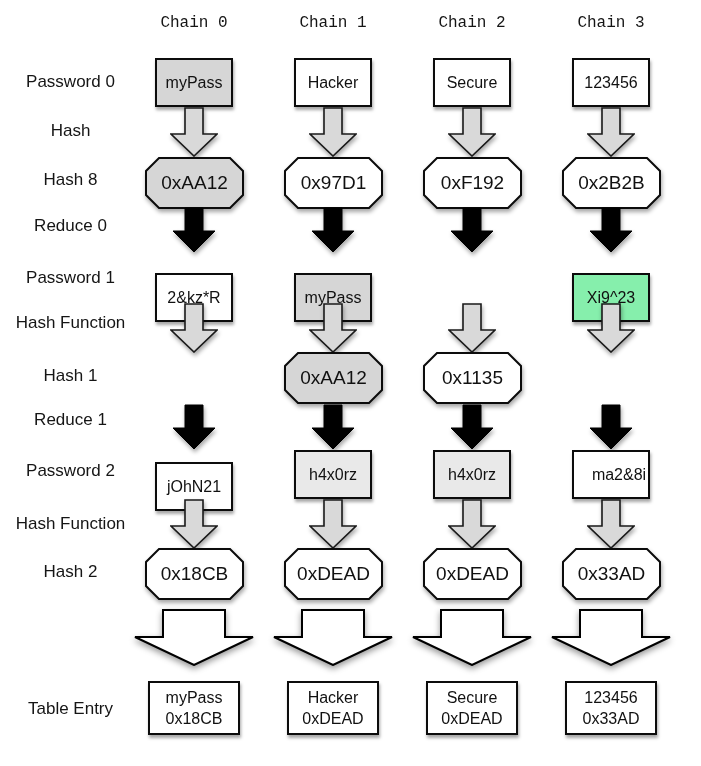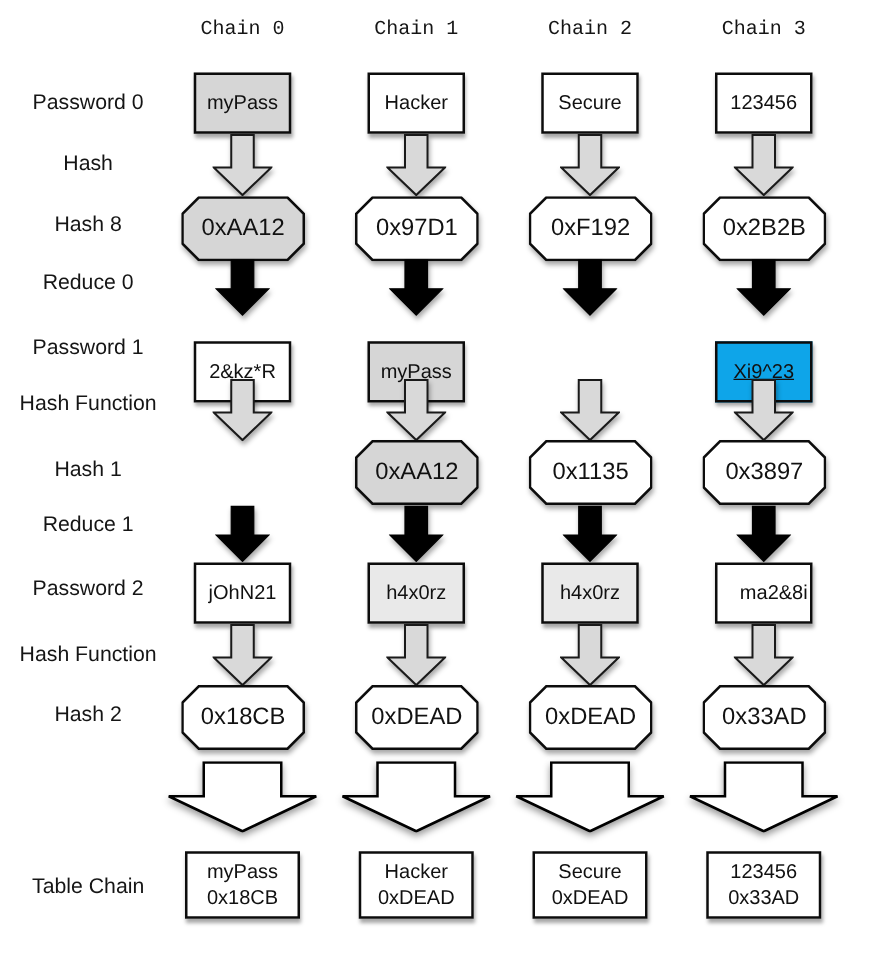--- a/index.html
+++ b/index.html
@@ -59,21 +59,21 @@
     <div class="rowlabel" style="top:120px">Hash</div>
     <div class="rowlabel" style="top:169px">Hash 8</div>
     <div class="rowlabel" style="top:215px">Reduce 0</div>
     <div class="rowlabel" style="top:267px">Password 1</div>
     <div class="rowlabel" style="top:312px">Hash Function</div>
     <div class="rowlabel" style="top:365px">Hash 1</div>
     <div class="rowlabel" style="top:409px">Reduce 1</div>
     <div class="rowlabel" style="top:460px">Password 2</div>
     <div class="rowlabel" style="top:513px">Hash Function</div>
     <div class="rowlabel" style="top:561px">Hash 2</div>
-    <div class="rowlabel" style="top:698px">Table Chain</div>
+    <div class="rowlabel" style="top:698px">Table Entry</div>
   </div>
 
   <div class="chain" style="left:133px">
     <div class="chain-header">Chain 0</div>
     <div class="pbox p0" style="background-color: rgb(214, 214, 214);">
       <span>myPass</span>
     </div>
     <svg class="arrow hash-arrow a1" width="48" height="50" viewBox="0 0 48 50">
         <use href="#fat-arrow"></use>
       </svg>
@@ -88,21 +88,21 @@
       </svg>
     <div class="pbox p1" style="background-color: rgb(255, 255, 255);">
       <span>2&amp;kz*R</span>
     </div>
     <svg class="arrow hash-arrow a2" width="48" height="50" viewBox="0 0 48 50">
         <use href="#fat-arrow"></use>
       </svg>
     <svg class="arrow reduce-arrow r2" width="44" height="46" viewBox="0 0 44 46">
         <use href="#reduce-arrow-shape"></use>
       </svg>
-    <div class="pbox p2" style="background-color: rgb(255, 255, 255);">
+    <div class="pbox p2" style="background-color: rgb(255, 255, 255); margin-top: 12px;">
       <span>jOhN21</span>
     </div>
     <svg class="arrow hash-arrow a3" width="48" height="50" viewBox="0 0 48 50">
         <use href="#fat-arrow"></use>
       </svg>
     <div class="oct o2">
       <svg class="oct-svg" width="99" height="52" viewBox="0 0 99 52" style="fill: rgb(255, 255, 255);">
           <use href="#oct-shape"></use>
         </svg>
       <span class="oct-text">0x18CB</span>
@@ -229,32 +229,26 @@
       </svg>
     <div class="oct o0">
       <svg class="oct-svg" width="99" height="52" viewBox="0 0 99 52" style="fill: rgb(255, 255, 255);">
           <use href="#oct-shape"></use>
         </svg>
       <span class="oct-text">0x2B2B</span>
     </div>
     <svg class="arrow reduce-arrow r1" width="44" height="46" viewBox="0 0 44 46">
         <use href="#reduce-arrow-shape"></use>
       </svg>
-    <div class="pbox p1" style="background-color: #0ea5e9; text-decoration: underline;">
+    <div class="pbox p1" style="background-color: #86efac;">
       <span>Xi9^23</span>
     </div>
     <svg class="arrow hash-arrow a2" width="48" height="50" viewBox="0 0 48 50">
         <use href="#fat-arrow"></use>
       </svg>
-    <div class="oct o1">
-      <svg class="oct-svg" width="99" height="52" viewBox="0 0 99 52" style="fill: rgb(255, 255, 255);">
-          <use href="#oct-shape"></use>
-        </svg>
-      <span class="oct-text">0x3897</span>
-    </div>
     <svg class="arrow reduce-arrow r2" width="44" height="46" viewBox="0 0 44 46">
         <use href="#reduce-arrow-shape"></use>
       </svg>
     <div class="pbox p2" style="background-color: rgb(255, 255, 255); padding-left: 16px;">
       <span>ma2&amp;8i</span>
     </div>
     <svg class="arrow hash-arrow a3" width="48" height="50" viewBox="0 0 48 50">
         <use href="#fat-arrow"></use>
       </svg>
     <div class="oct o2">

